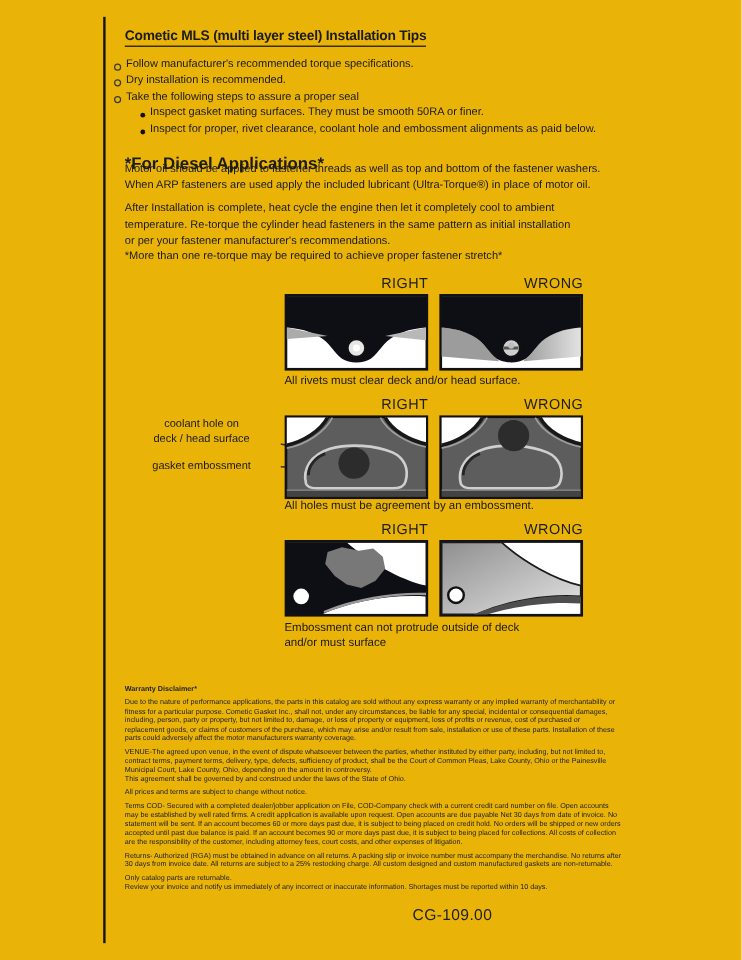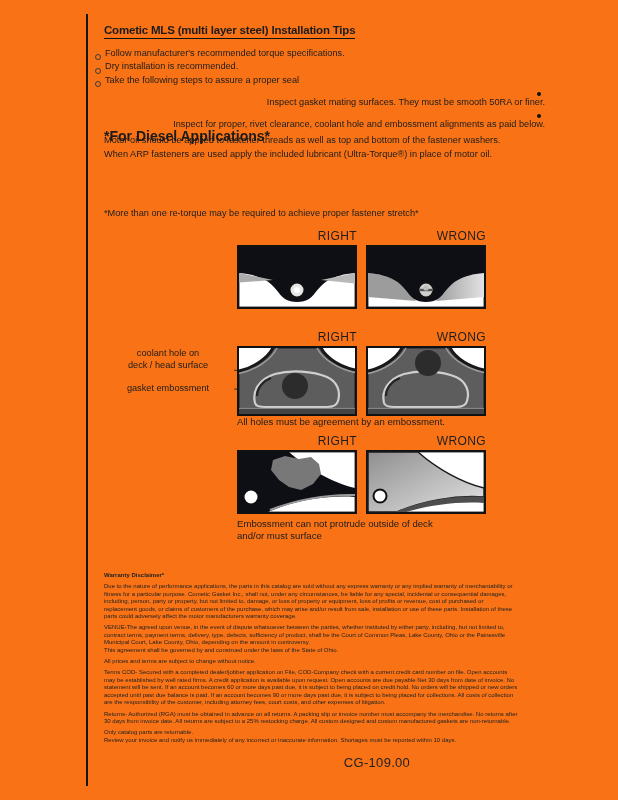--- a/index.html
+++ b/index.html
@@ -1,24 +1,24 @@
 <!DOCTYPE html>
 <html><head>
 <meta charset="utf-8">
 <style>
   html,body{margin:0;padding:0;background:#fff;}
-  .page{position:relative;width:618px;height:800px;background:#f97316;overflow:hidden;
+  .page{position:relative;width:618px;height:800px;background:#eab308;overflow:hidden;
         font-family:"Liberation Sans",sans-serif;color:#1b1b1b;}
   .left-rule{position:absolute;left:86px;top:14px;width:2px;height:772px;background:#151515;}
   .title{position:absolute;left:104px;top:24px;font-size:11.5px;font-weight:bold;
          letter-spacing:-0.2px;border-bottom:1.8px solid #111;padding-bottom:2px;white-space:nowrap;}
   .bullets{position:absolute;left:95px;top:47px;width:450px;font-size:9.2px;line-height:13.4px;}
-  .b-row{display:flex;align-items:flex-end;}
+  .b-row{display:flex;align-items:center;}
   .b-open{flex:none;width:4px;height:4px;border:1px solid #3a3a3a;border-radius:50%;margin:4px 4px 0 0;}
-  .b-sub{margin-left:22px;flex-direction:column;}
+  .b-sub{margin-left:22px;}
   .b-dot{flex:none;width:4px;height:4px;background:#111;border-radius:50%;margin:4.5px 4px 0 0;}
   .diesel-h{position:absolute;left:104px;top:128px;font-size:14px;font-weight:bold;}
   .para{position:absolute;left:104px;width:450px;font-size:9.2px;line-height:13.6px;white-space:pre-line;}
   .p1{top:134px}.p2{top:167px}.pnote{top:207px}
   .fig-h{position:absolute;width:120px;text-align:right;font-size:12px;letter-spacing:0.4px;color:#1e1e1e;}
   .panel{position:absolute;width:120px;}
   .cap{position:absolute;left:237px;font-size:9.6px;line-height:11.5px;white-space:pre-line;}
   .lab{position:absolute;left:104px;width:128px;text-align:center;font-size:9.2px;line-height:11.5px;white-space:pre-line;}
   .leaders{position:absolute;left:104px;top:340px;pointer-events:none;}
   .legal{position:absolute;left:104px;top:572px;width:414px;font-size:6px;line-height:7.4px;color:#222;}
@@ -54,20 +54,23 @@
     </div>
     <div class="b-row b-sub">
       <span class="b-dot"></span>
       <span>Inspect for proper, rivet clearance, coolant hole and embossment alignments as paid below.</span>
     </div>
   </div>
 
   <div class="diesel-h">*For Diesel Applications*</div>
   <div class="para p1">Motor oil should be applied to fastener threads as well as top and bottom of the fastener washers.
 When ARP fasteners are used apply the included lubricant (Ultra-Torque®) in place of motor oil.</div>
+  <div class="para p2">After Installation is complete, heat cycle the engine then let it completely cool to ambient
+temperature. Re-torque the cylinder head fasteners in the same pattern as initial installation
+or per your fastener manufacturer's recommendations.</div>
   <div class="para pnote">*More than one re-torque may be required to achieve proper fastener stretch*</div>
 
   <div class="fig-h" style="left:237px;top:229px">RIGHT</div>
   <div class="fig-h" style="left:366px;top:229px">WRONG</div>
 
   <div class="panel" style="left:237px;top:245px">
     <svg width="120" height="64" viewBox="0 0 120 64">
       <rect x="1.2" y="1.2" width="117.6" height="61.6" fill="#ffffff" stroke="#111" stroke-width="2.4"></rect>
       <path d="M2,2 H118 V28 C106,29 100,31 92,35 C82,40 79,49 72,54 C66,58 54,58 48,54 C41,49 38,40 28,35 C20,31 14,29 2,28 Z" fill="#0e0e15"></path>
       <path d="M2,28 L36,35 L2,37.5 Z" fill="#ababab"></path>
@@ -86,20 +89,21 @@
       </defs>
       <rect x="1.2" y="1.2" width="117.6" height="61.6" fill="#ffffff" stroke="#111" stroke-width="2.4"></rect>
       <path d="M2,28 C14,29 20,31 28,35 C38,40 41,49 48,54 L50,56 L2,52 Z" fill="#9c9c9c"></path>
       <path d="M118,28 C106,29 100,31 92,35 C82,40 79,49 72,54 L70,56 L118,52 Z" fill="url(#g1)"></path>
       <path d="M2,2 H118 V28 C106,29 100,31 92,35 C82,40 79,49 72,54 C66,58 54,58 48,54 C41,49 38,40 28,35 C20,31 14,29 2,28 Z" fill="#0e0e15"></path>
       <circle cx="60" cy="45" r="7.5" fill="#cfcfcf" stroke="#111" stroke-width="2"></circle>
       <line x1="54" y1="45" x2="66" y2="45" stroke="#555" stroke-width="2.4"></line>
       <circle cx="60" cy="43" r="2.6" fill="#bdbdbd"></circle>
     </svg>
   </div>
+  <div class="cap" style="top:312px">All rivets must clear deck and/or head surface.</div>
 
   <div class="fig-h" style="left:237px;top:330px">RIGHT</div>
   <div class="fig-h" style="left:366px;top:330px">WRONG</div>
 
   <div class="lab" style="top:348px">coolant hole on
 deck / head surface</div>
   <div class="lab" style="top:383px">gasket embossment</div>
   <svg class="leaders" width="300" height="70">
     <line x1="130" y1="30" x2="190" y2="44" stroke="#333" stroke-width="1.2"></line>
     <line x1="130" y1="49" x2="166" y2="51" stroke="#333" stroke-width="1.2"></line>

